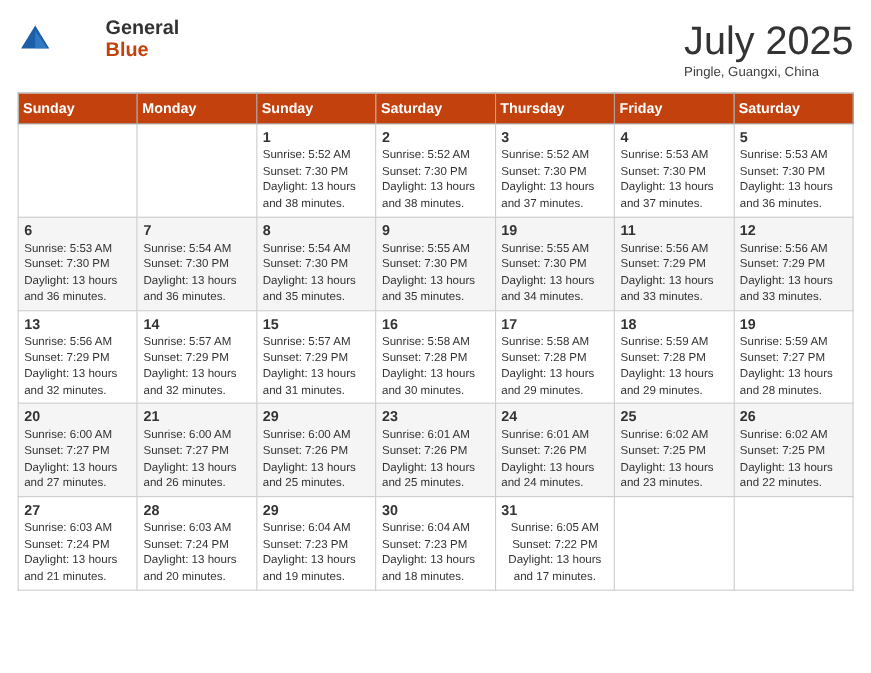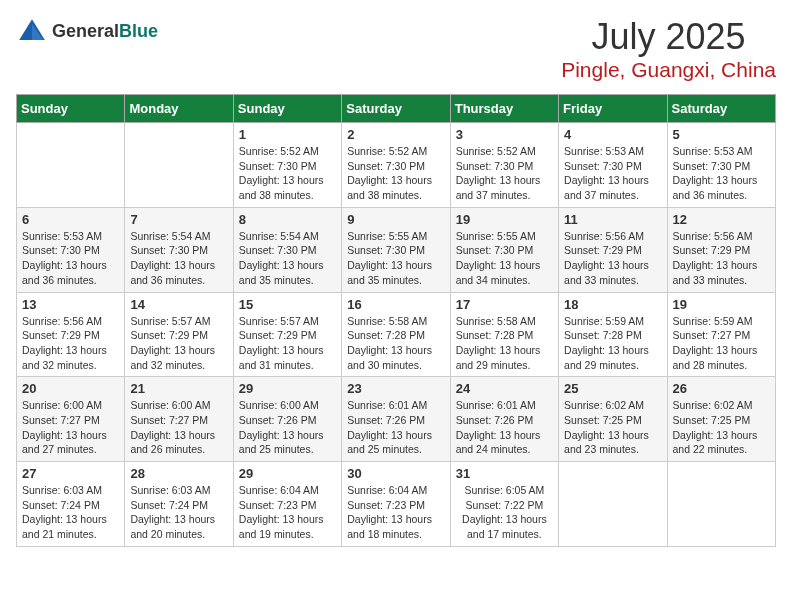--- a/index.html
+++ b/index.html
@@ -16,56 +16,57 @@
       align-items: flex-start;
       margin-bottom: 12px;
     }
     .logo {
       display: flex;
       align-items: center;
       gap: 4px;
     }
     .logo-text {
       display: flex;
-      flex-direction: row;
+      flex-direction: column;
       line-height: 1.1;
+      margin-left: 44px;
     }
     .logo-general {
       font-size: 18px;
       font-weight: bold;
       color: #333;
     }
     .logo-blue {
       font-size: 18px;
       font-weight: bold;
-      color: #0f766e;
+      color: #c2410c;
     }
     .logo-icon {
       width: 32px;
       height: 32px;
     }
     .title-block {
-      text-align: center;
+      text-align: left;
     }
     .month-title {
       font-size: 36px;
       color: #333;
       font-weight: normal;
     }
     .subtitle {
-      font-size: 21px;
-      color: #b91c1c;
+      font-size: 12px;
+      color: #404040;
     }
     .calendar {
       width: 100%;
       border-collapse: collapse;
       border: 1px solid #ccc;
     }
     .calendar th {
-      background-color: #15803d;
+      background-color: #c2410c;
       color: #fff;
       font-size: 13px;
       font-weight: bold;
       padding: 6px 4px;
       text-align: left;
       border: 1px solid #aaa;
     }
     .calendar td {
       vertical-align: top;
       border: 1px solid #ccc;

